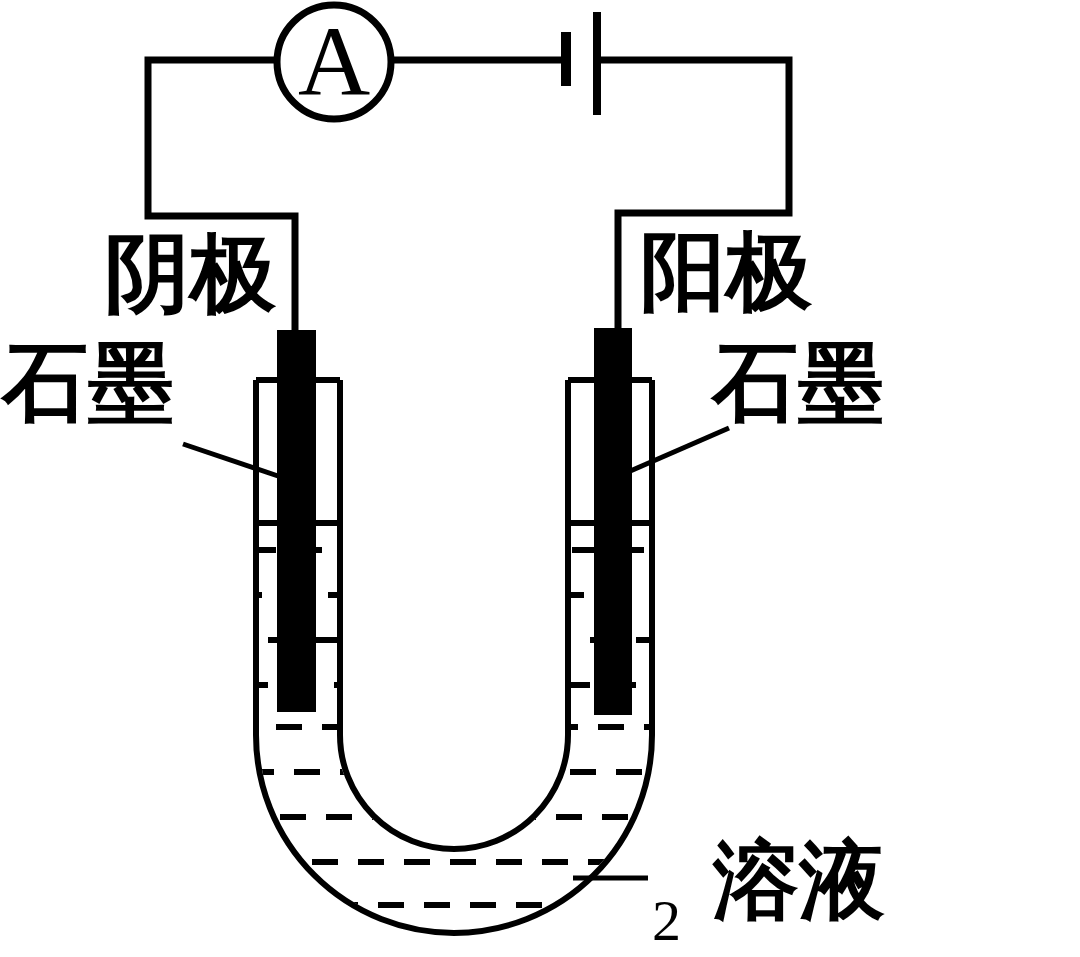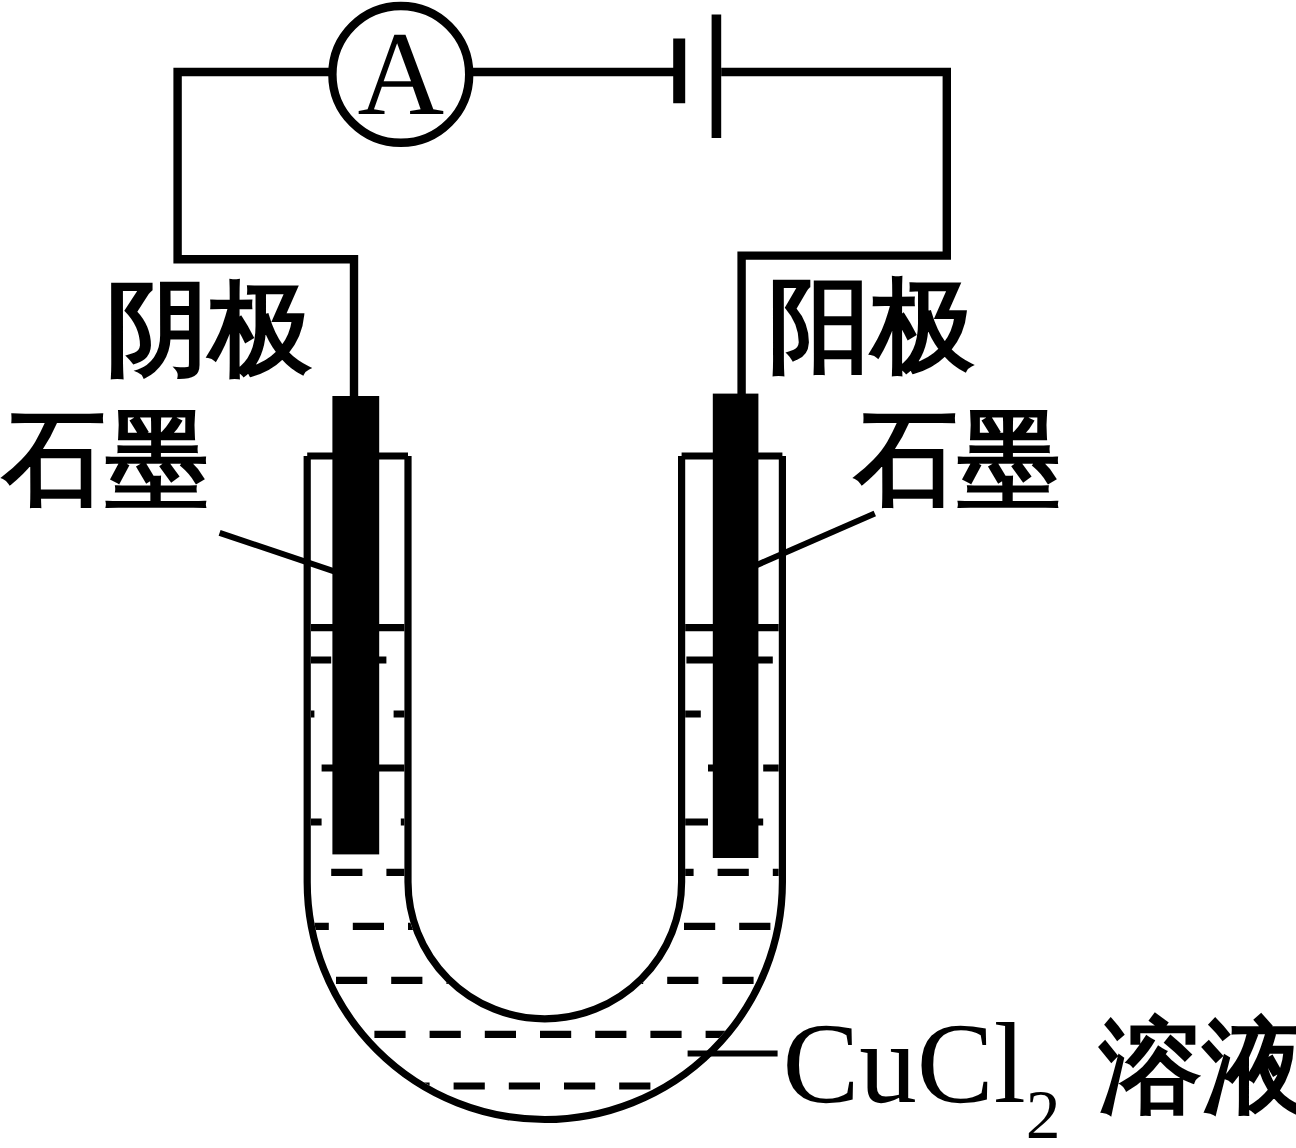--- a/index.html
+++ b/index.html
@@ -23,21 +23,21 @@
     font-weight: 700;
     font-size: 86px;
     letter-spacing: 0px;
   }
   .ammeter-a {
     left: 276px; top: 6px;
     width: 116px; height: 112px;
     display: flex; align-items: center; justify-content: center;
     font-size: 100px; font-weight: 400;
   }
-  .cathode-label  { left: 88px;  top: 231px; }
+  .cathode-label  { left: 104px;  top: 231px; }
   .cathode-mat    { left: 2px;   top: 340px; }
   .anode-label    { left: 640px; top: 229px; text-align: center; }
   .anode-mat      { left: 712px; top: 340px; }
   .solution-label {
     left: 652px; top: 838px;
     display: flex; align-items: baseline;
   }
   .solution-label .formula { font-size: 96px; font-weight: 400; }
   .solution-label .sub     { font-size: 58px; font-weight: 400; transform: translateY(30px); }
   .solution-label .name    { font-size: 86px; font-weight: 700; margin-left: 32px; }
@@ -101,18 +101,17 @@
 
   <div class="label cjk cathode-label">阴极</div>
 
   <div class="label cjk cathode-mat">石墨</div>
 
   <div class="label cjk anode-label">阳极</div>
 
   <div class="label cjk anode-mat">石墨</div>
 
   <div class="label solution-label">
-    <span class="formula">CuCl</span>
     <span class="sub">2</span>
     <span class="name">溶液</span>
   </div>
 
 </div>
 
 </body></html>

